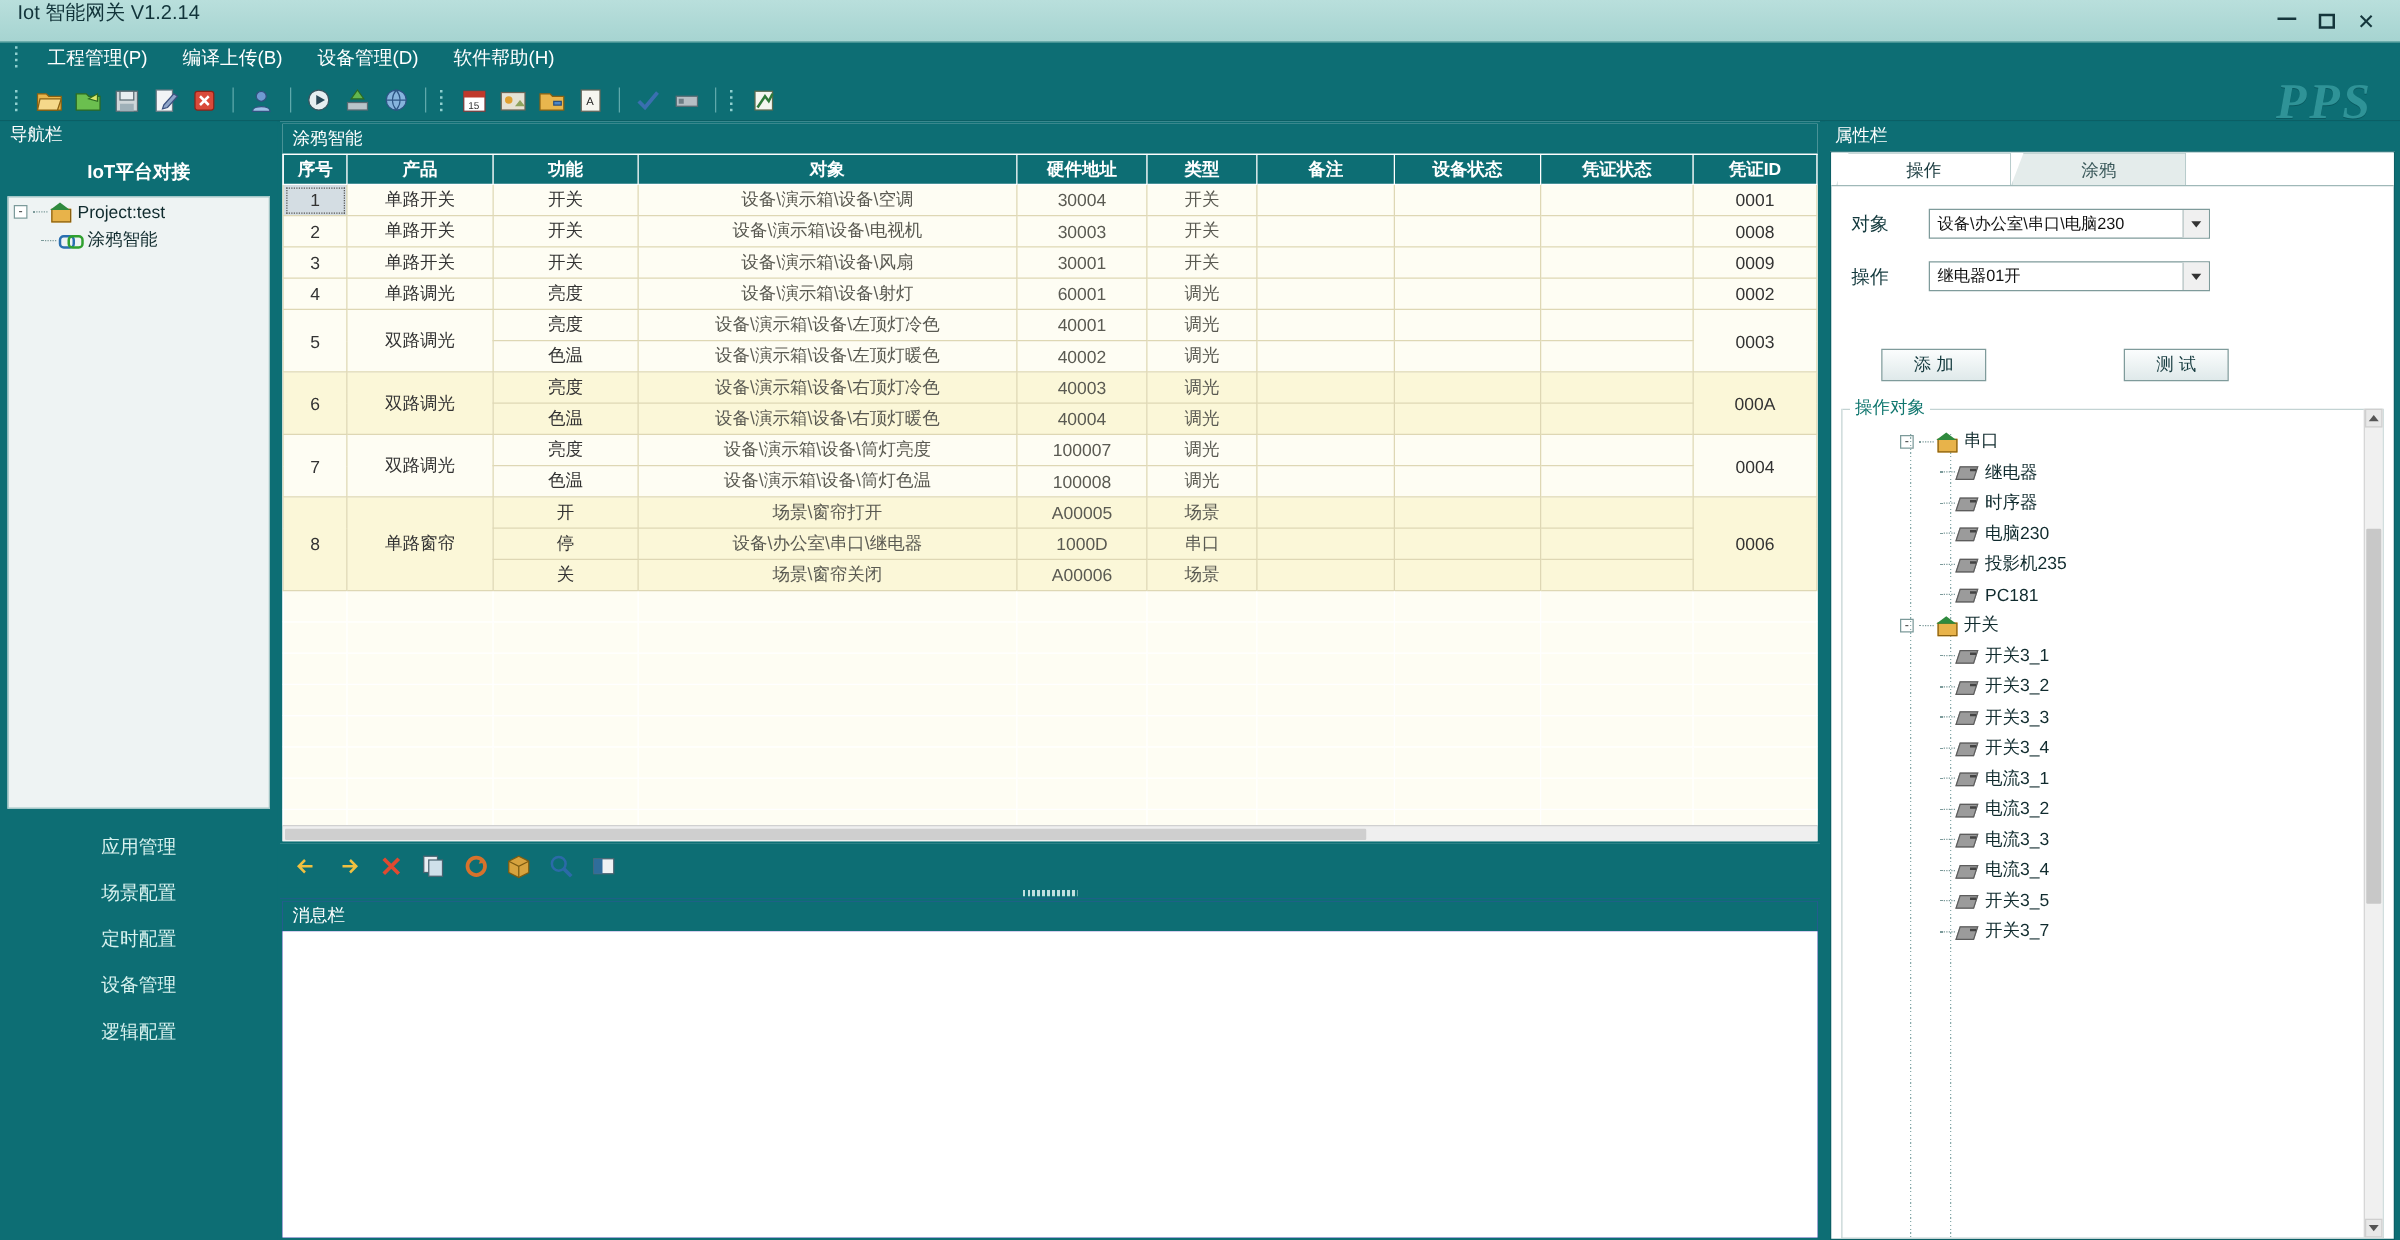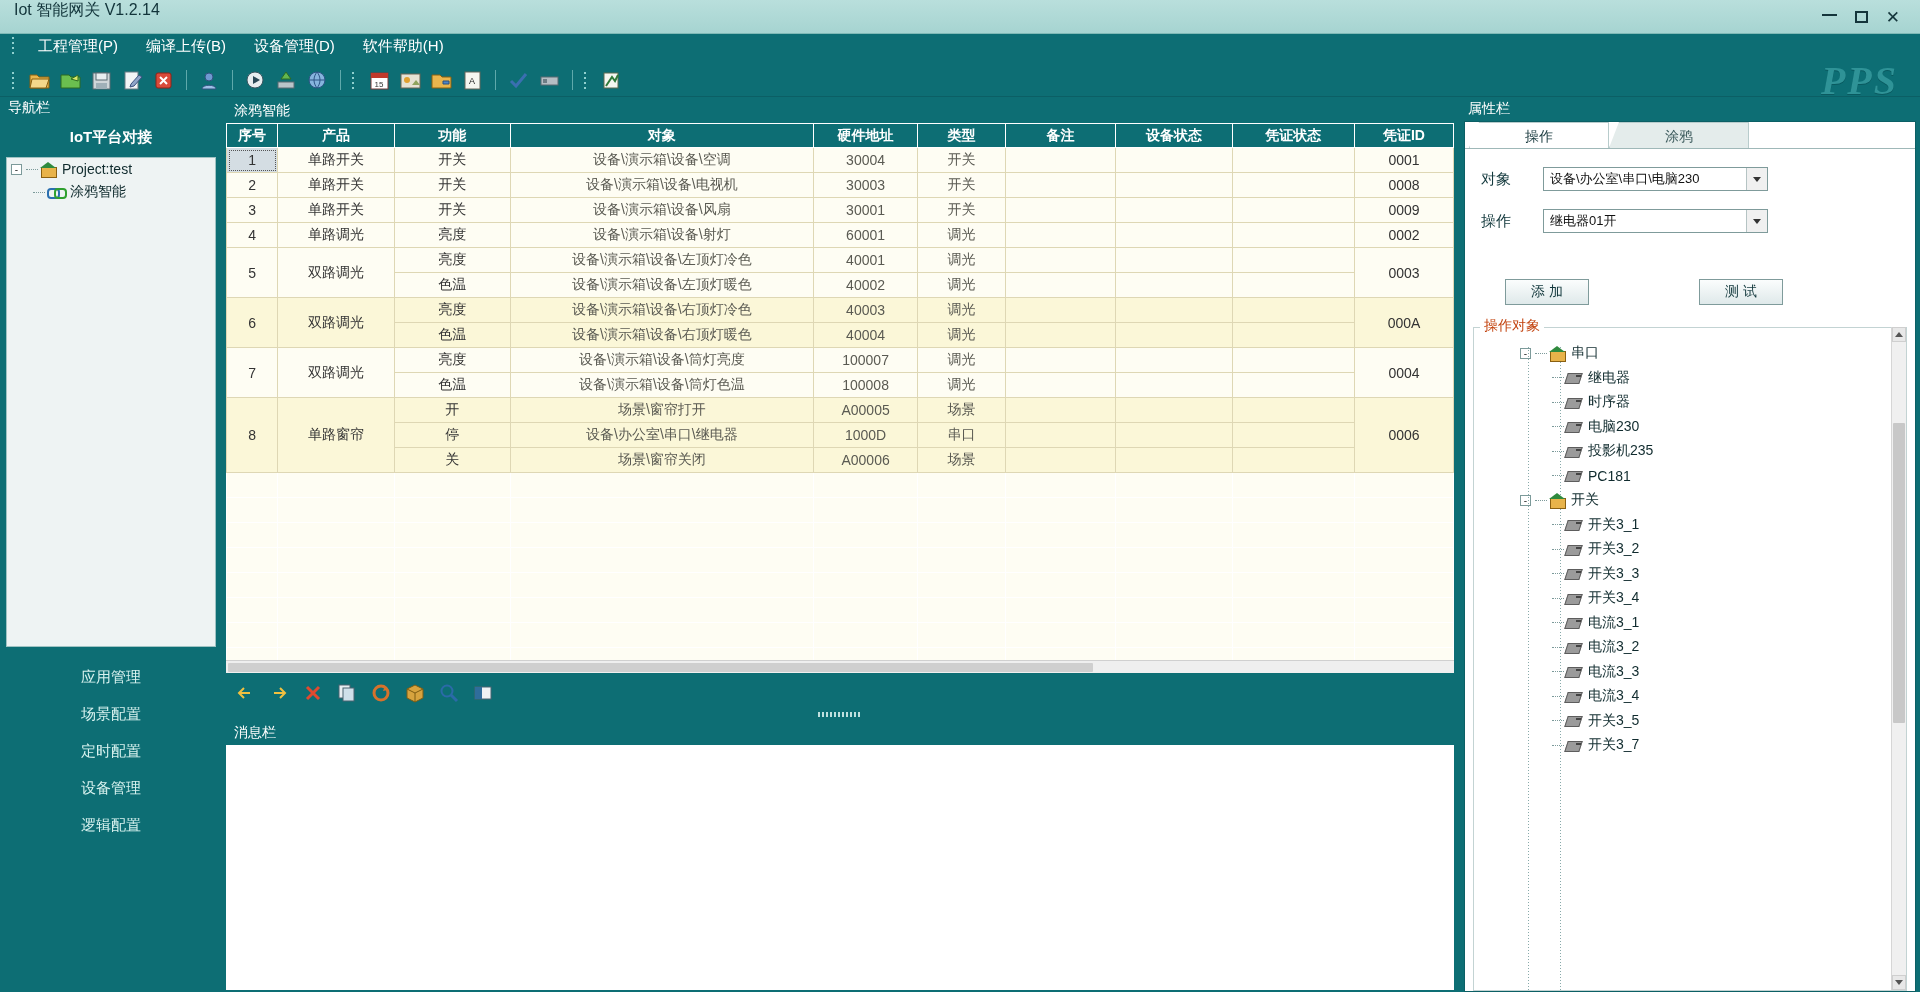--- a/index.html
+++ b/index.html
@@ -112,21 +112,21 @@
   .flabel { width:62px; font-size:15px; color:#13393d;}
   .fselect { position:relative; width:225px; height:24px; border:1px solid #7f9b9b; background:#fff; font-size:13px; color:#111;
              display:flex; align-items:center; padding-left:6px; }
   .fselect .arrow { position:absolute; right:0; top:0; width:21px; height:22px; background:#f0f0f0; border-left:1px solid #b5c4c4;
                     display:flex; align-items:center; justify-content:center;}
   .fselect .arrow:after{content:"";border-left:4px solid transparent;border-right:4px solid transparent;border-top:5px solid #333;}
   .btnrow { display:flex; gap:110px; padding:28px 0 0 24px; }
   .btn { width:84px; height:26px; border:1px solid #7f9b9b; background:linear-gradient(#fbfdfd,#dfe9ea);
          font-size:14px; color:#13393d; display:flex; align-items:center; justify-content:center; cursor:pointer;}
   .opgroup { margin:18px 8px 0 8px; border:1px solid #c3d3d3; border-top:none; position:relative; flex:1; min-height:0; display:flex;}
-  .opgroup-title { position:absolute; top:-10px; left:6px; background:#fff; font-size:14px; color:#c2410c; padding:0 4px;}
+  .opgroup-title { position:absolute; top:-10px; left:6px; background:#fff; font-size:14px; color:#0f766e; padding:0 4px;}
   .opgroup-line { position:absolute; top:0; left:0; right:0; height:1px; background:#c3d3d3;}
   .optree { flex:1; overflow:hidden; padding:14px 0 0 4px; position:relative;}
   .tnode { display:flex; align-items:center; font-size:14px; color:#102b2e; height:24.5px; white-space:nowrap;}
   .ind1 { padding-left:42px;} .ind2 { padding-left:74px;}
   .ico-dev { width:16px;height:13px;margin-right:6px;display:inline-block;position:relative;}
   .ico-dev:before{content:"";position:absolute;left:0;top:2px;width:13px;height:9px;background:#9b9b9b;border:1px solid #5d5d5d;transform:skewX(-18deg);}
   .ico-dev:after{content:"";position:absolute;left:10px;top:4px;width:5px;height:2px;background:#444;}
   .vscroll { width:15px; background:#f0f0f0; border-left:1px solid #d6d6d6; position:relative;}
   .vscroll .up,.vscroll .dn{height:15px;background:#e8e8e8;border:1px solid #cfcfcf;display:flex;align-items:center;justify-content:center;}
   .vscroll .up:after{content:"";border-left:4px solid transparent;border-right:4px solid transparent;border-bottom:5px solid #555;}

